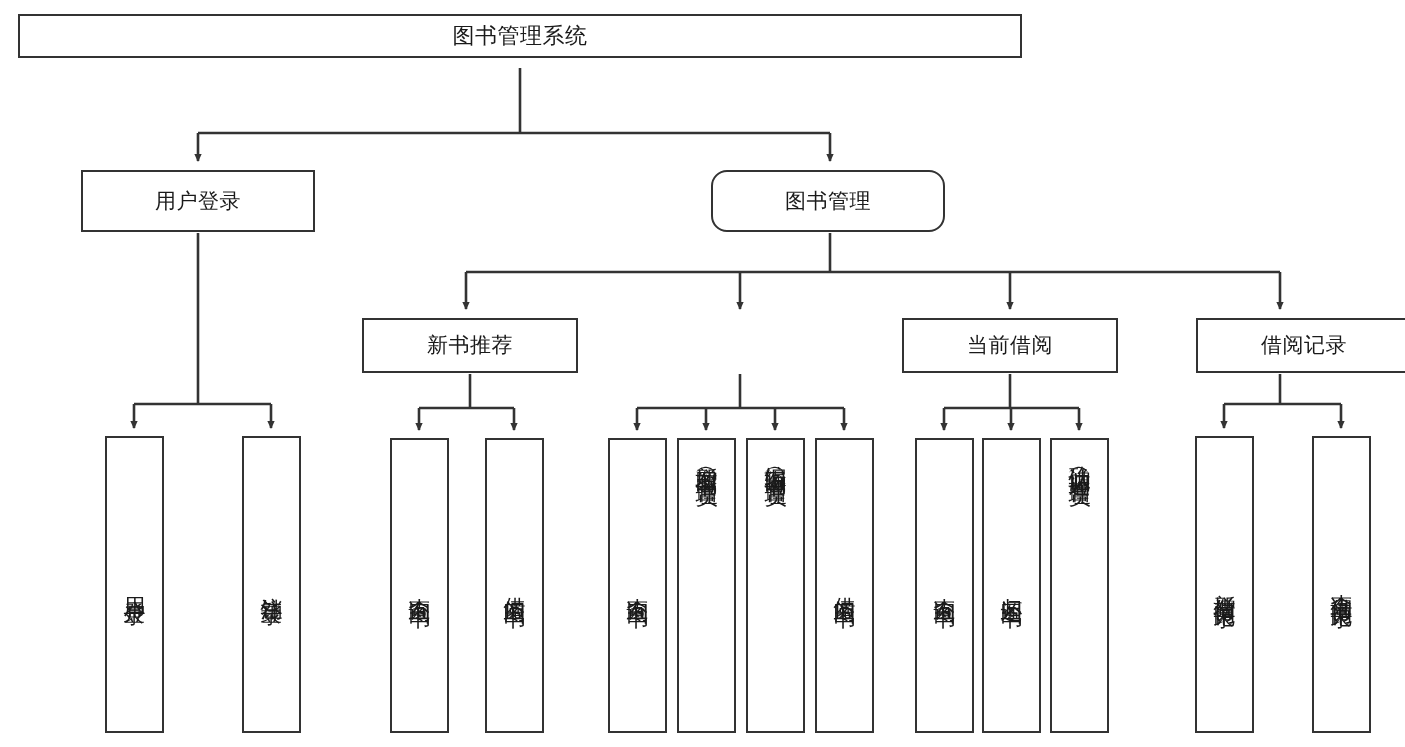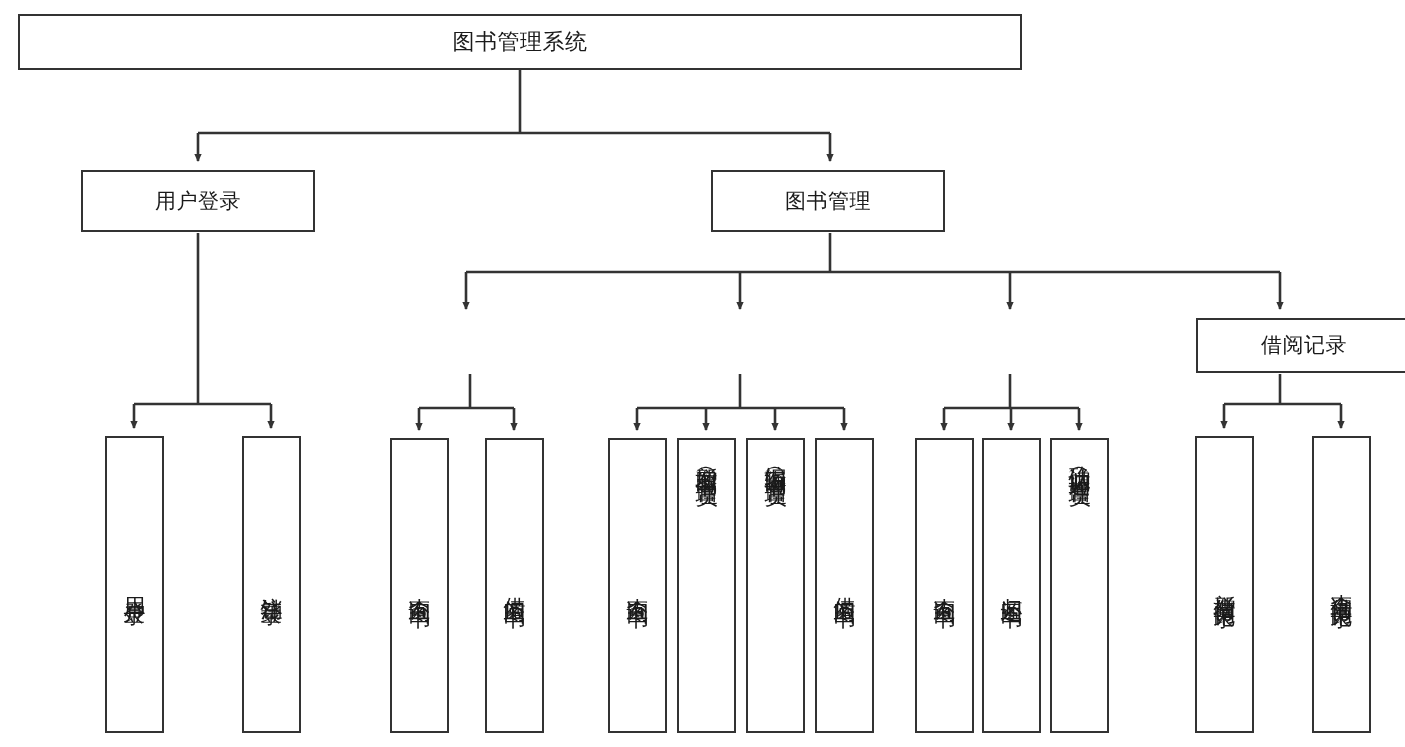--- a/index.html
+++ b/index.html
@@ -119,31 +119,37 @@
       <path d="M1011,408 L1011,430" marker-end="url(#arrowhead)"></path>
       <path d="M1079,408 L1079,430" marker-end="url(#arrowhead)"></path>
 
       <path d="M1280,374 L1280,404"></path>
       <path d="M1224,404 L1341,404"></path>
       <path d="M1224,404 L1224,428" marker-end="url(#arrowhead)"></path>
       <path d="M1341,404 L1341,428" marker-end="url(#arrowhead)"></path>
     </g>
   </svg>
 
-  <div class="node-box level-0" style="left:18px; top:14px; width:1004px; height:56px;">
+  <div class="node-box level-0" style="left:18px; top:14px; width:1004px; height:44px;">
     <span class="node-label">图书管理系统</span>
   </div>
 
   <div class="node-box level-1" style="left:81px; top:170px; width:234px; height:62px;">
     <span class="node-label">用户登录</span>
   </div>
-  <div class="node-box level-1" style="left:711px; top:170px; width:234px; height:62px;">
+  <div class="node-box level-1" style="left:711px; top:170px; width:234px; height:62px;border-radius:16px;">
     <span class="node-label">图书管理</span>
   </div>
 
+  <div class="node-box level-2" style="left:362px; top:318px; width:216px; height:55px;">
+    <span class="node-label">新书推荐</span>
+  </div>
+  <div class="node-box level-2" style="left:902px; top:318px; width:216px; height:55px;">
+    <span class="node-label">当前借阅</span>
+  </div>
   <div class="node-box level-2" style="left:1172px; top:318px; width:216px; height:55px;margin-left:24px;">
     <span class="node-label">借阅记录</span>
   </div>
 
   <div class="node-box level-3 shift-down" style="left:105px; top:436px; width:59px; height:297px;">
     <span class="node-label">用户登录</span>
   </div>
   <div class="node-box level-3 shift-down" style="left:242px; top:436px; width:59px; height:297px;">
     <span class="node-label">注销登录</span>
   </div>

